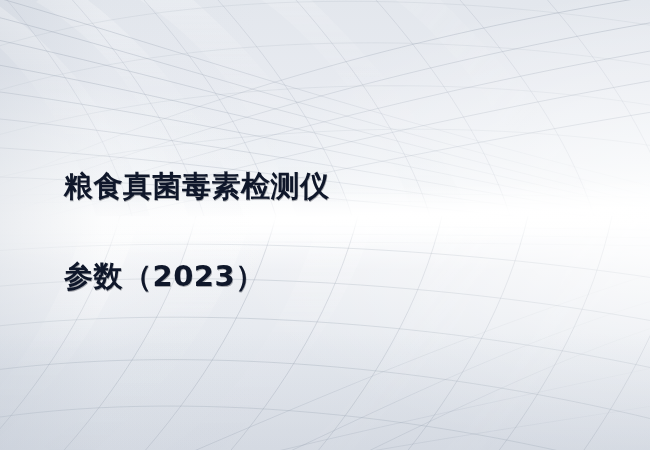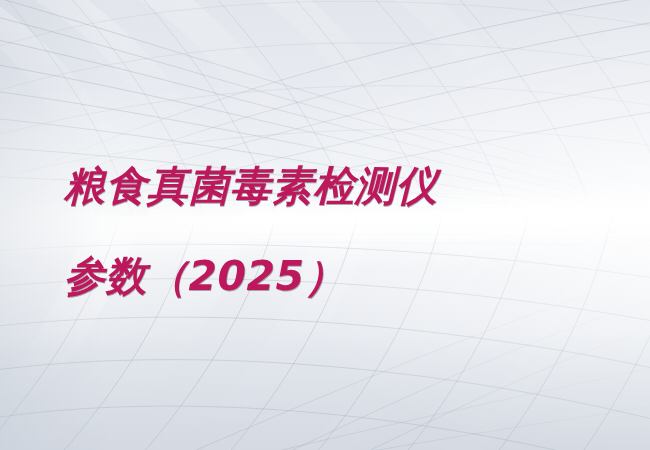--- a/index.html
+++ b/index.html
@@ -85,28 +85,27 @@
         rgba(255,255,255,0) 26%);
   }
   
   .title-block {
     position: absolute;
     left: 64px;
     top: 141px;
     width: 520px;
   }
   .title-line {
-    font-size: 41px;
+    font-size: 29px;
     line-height: 90px;
     font-weight: bold;
-    color: #be185d;
+    color: #0f172a;
     letter-spacing: 0.5px;
     white-space: nowrap;
     text-shadow: 0.6px 0.6px 0 rgba(20,24,32,0.35);
-    font-style: italic;
   }
 </style>
 </head>
 <body>
 
 <div id="banner">
 
   <div class="bg-base"></div>
 
   <svg class="bg-svg" viewBox="0 0 650 450" preserveAspectRatio="none">
@@ -225,16 +224,16 @@
     </g>
   </svg>
 
   <div class="bg-sheen-right"></div>
   <div class="bg-sheen-left"></div>
   <div class="bg-streak"></div>
   <div class="bg-vignette"></div>
 
   <div class="title-block">
     <div class="title-line">粮食真菌毒素检测仪</div>
-    <div class="title-line">参数（2025）</div>
+    <div class="title-line">参数（2023）</div>
   </div>
 
 </div>
 
 </body></html>

